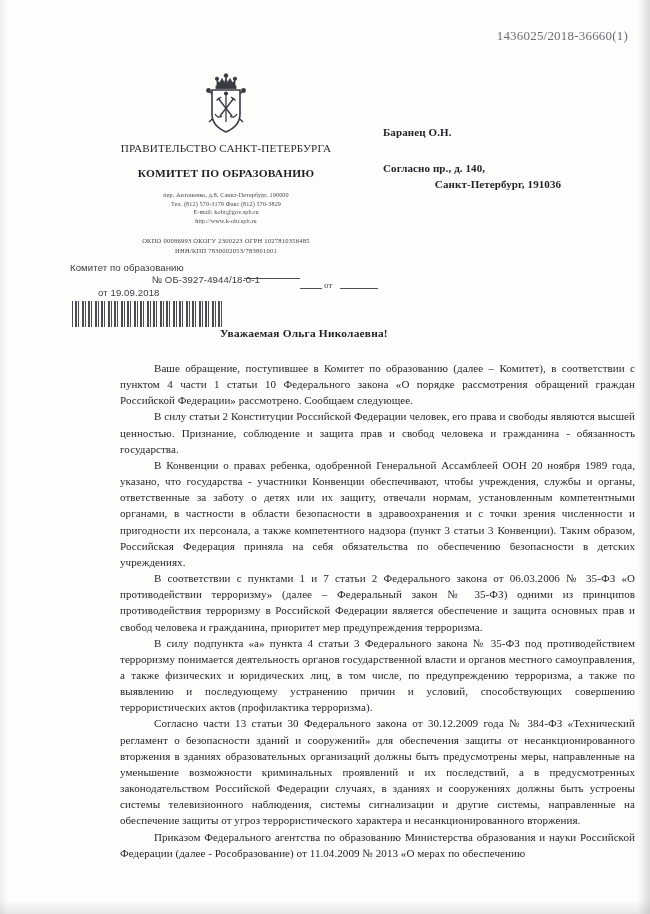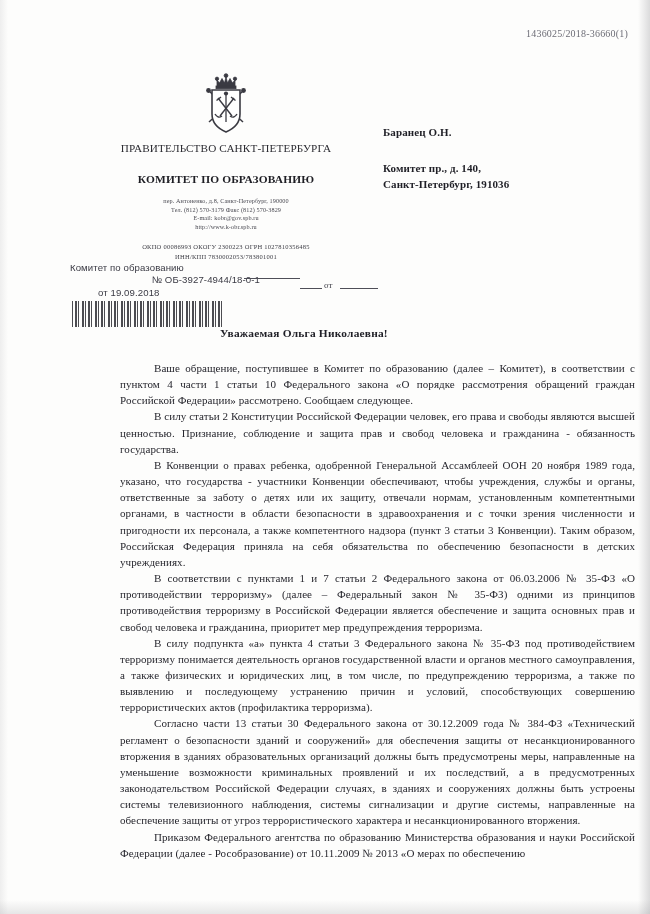--- a/index.html
+++ b/index.html
@@ -38,42 +38,42 @@
     background: linear-gradient(to right, rgba(160,160,165,0.16), rgba(255,255,255,0));
     pointer-events: none;
   }
 
   
   .doc-ref {
     position: absolute;
     top: 28px;
     right: 22px;
     font-family: "Liberation Serif", serif;
-    font-size: 10px;
+    font-size: 13px;
     letter-spacing: 0.2px;
     color: #6d6d76;
   }
 
   
   .letterhead {
     position: absolute;
     top: 72px;
     left: 76px;
     width: 300px;
     text-align: center;
   }
   .emblem {
     display: block;
     margin: 0 auto 8px auto;
   }
   .org-gov {
     font-size: 11.2px;
     letter-spacing: 0.15px;
     color: #2b2b31;
-    margin-bottom: 19px;
+    margin-bottom: 13px;
     font-family: "Liberation Serif", serif;
   }
   .org-committee {
     font-size: 11.4px;
     font-weight: bold;
     letter-spacing: 0.15px;
     color: #1e1e24;
     margin-bottom: 12px;
     font-family: "Liberation Serif", serif;
   }
@@ -157,21 +157,21 @@
     left: 383px;
     width: 230px;
     font-family: "Liberation Serif", serif;
     font-weight: bold;
     font-size: 11px;
     color: #1f1f26;
     letter-spacing: 0.1px;
   }
   .addressee .name { margin-bottom: 22px; }
   .addressee .addr-l1 { line-height: 16px; }
-  .addressee .addr-l2 { line-height: 16px; margin-bottom: 6px; }
+  .addressee .addr-l2 { line-height: 16px; margin-bottom: 6px; text-align: center; }
   .addressee .email { }
 
   
   .salutation {
     position: absolute;
     top: 327px;
     left: 220px;
     width: 380px;
     font-family: "Liberation Serif", serif;
     font-weight: bold;
@@ -261,21 +261,21 @@
     <div class="contact-line">http://www.k-obr.spb.ru</div>
 
     <div class="codes-block">
       <div>ОКПО 00086993   ОКОГУ 2300223   ОГРН 1027810356485</div>
       <div>ИНН/КПП 7830002053/783801001</div>
     </div>
   </div>
 
   <div class="addressee">
     <div class="name">Баранец О.Н.</div>
-    <div class="addr-l1">Комитет пр., д. 140,</div>
+    <div class="addr-l1">Согласно пр., д. 140,</div>
     <div class="addr-l2">Санкт-Петербург, 191036</div>
   </div>
 
   <div class="reg-stamp">
     <div class="reg-line l1">Комитет по образованию</div>
     <div class="reg-line l2">№ ОБ-3927-4944/18-0-1</div>
     <div class="reg-line l3">от 19.09.2018</div>
     <div class="barcode"></div>
   </div>
 
@@ -288,16 +288,16 @@
 
   <div class="salutation">Уважаемая Ольга Николаевна!</div>
 
   <div class="body-text">
     <p>Ваше обращение, поступившее в Комитет по образованию (далее – Комитет), в соответствии с пунктом 4 части 1 статьи 10 Федерального закона «О порядке рассмотрения обращений граждан Российской Федерации» рассмотрено. Сообщаем следующее.</p>
     <p>В силу статьи 2 Конституции Российской Федерации человек, его права и свободы являются высшей ценностью. Признание, соблюдение и защита прав и свобод человека и гражданина - обязанность государства.</p>
     <p>В Конвенции о правах ребенка, одобренной Генеральной Ассамблеей ООН 20 ноября 1989 года, указано, что государства - участники Конвенции обеспечивают, чтобы учреждения, службы и органы, ответственные за заботу о детях или их защиту, отвечали нормам, установленным компетентными органами, в частности в области безопасности в здравоохранения и с точки зрения численности и пригодности их персонала, а также компетентного надзора (пункт 3 статьи 3 Конвенции). Таким образом, Российская Федерация приняла на себя обязательства по обеспечению безопасности в детских учреждениях.</p>
     <p>В соответствии с пунктами 1 и 7 статьи 2 Федерального закона от 06.03.2006 № 35-ФЗ «О противодействии терроризму» (далее – Федеральный закон № 35-ФЗ) одними из принципов противодействия терроризму в Российской Федерации является обеспечение и защита основных прав и свобод человека и гражданина, приоритет мер предупреждения терроризма.</p>
     <p>В силу подпункта «а» пункта 4 статьи 3 Федерального закона № 35-ФЗ под противодействием терроризму понимается деятельность органов государственной власти и органов местного самоуправления, а также физических и юридических лиц, в том числе, по предупреждению терроризма, а также по выявлению и последующему устранению причин и условий, способствующих совершению террористических актов (профилактика терроризма).</p>
     <p>Согласно части 13 статьи 30 Федерального закона от 30.12.2009 года № 384-ФЗ «Технический регламент о безопасности зданий и сооружений» для обеспечения защиты от несанкционированного вторжения в зданиях образовательных организаций должны быть предусмотрены меры, направленные на уменьшение возможности криминальных проявлений и их последствий, а в предусмотренных законодательством Российской Федерации случаях, в зданиях и сооружениях должны быть устроены системы телевизионного наблюдения, системы сигнализации и другие системы, направленные на обеспечение защиты от угроз террористического характера и несанкционированного вторжения.</p>
-    <p>Приказом Федерального агентства по образованию Министерства образования и науки Российской Федерации (далее - Рособразование) от 10.11.2009 № 2013 «О мерах по обеспечению</p>
+    <p>Приказом Федерального агентства по образованию Министерства образования и науки Российской Федерации (далее - Рособразование) от 11.04.2009 № 2013 «О мерах по обеспечению</p>
   </div>
 
 </div>
 
 </body></html>

